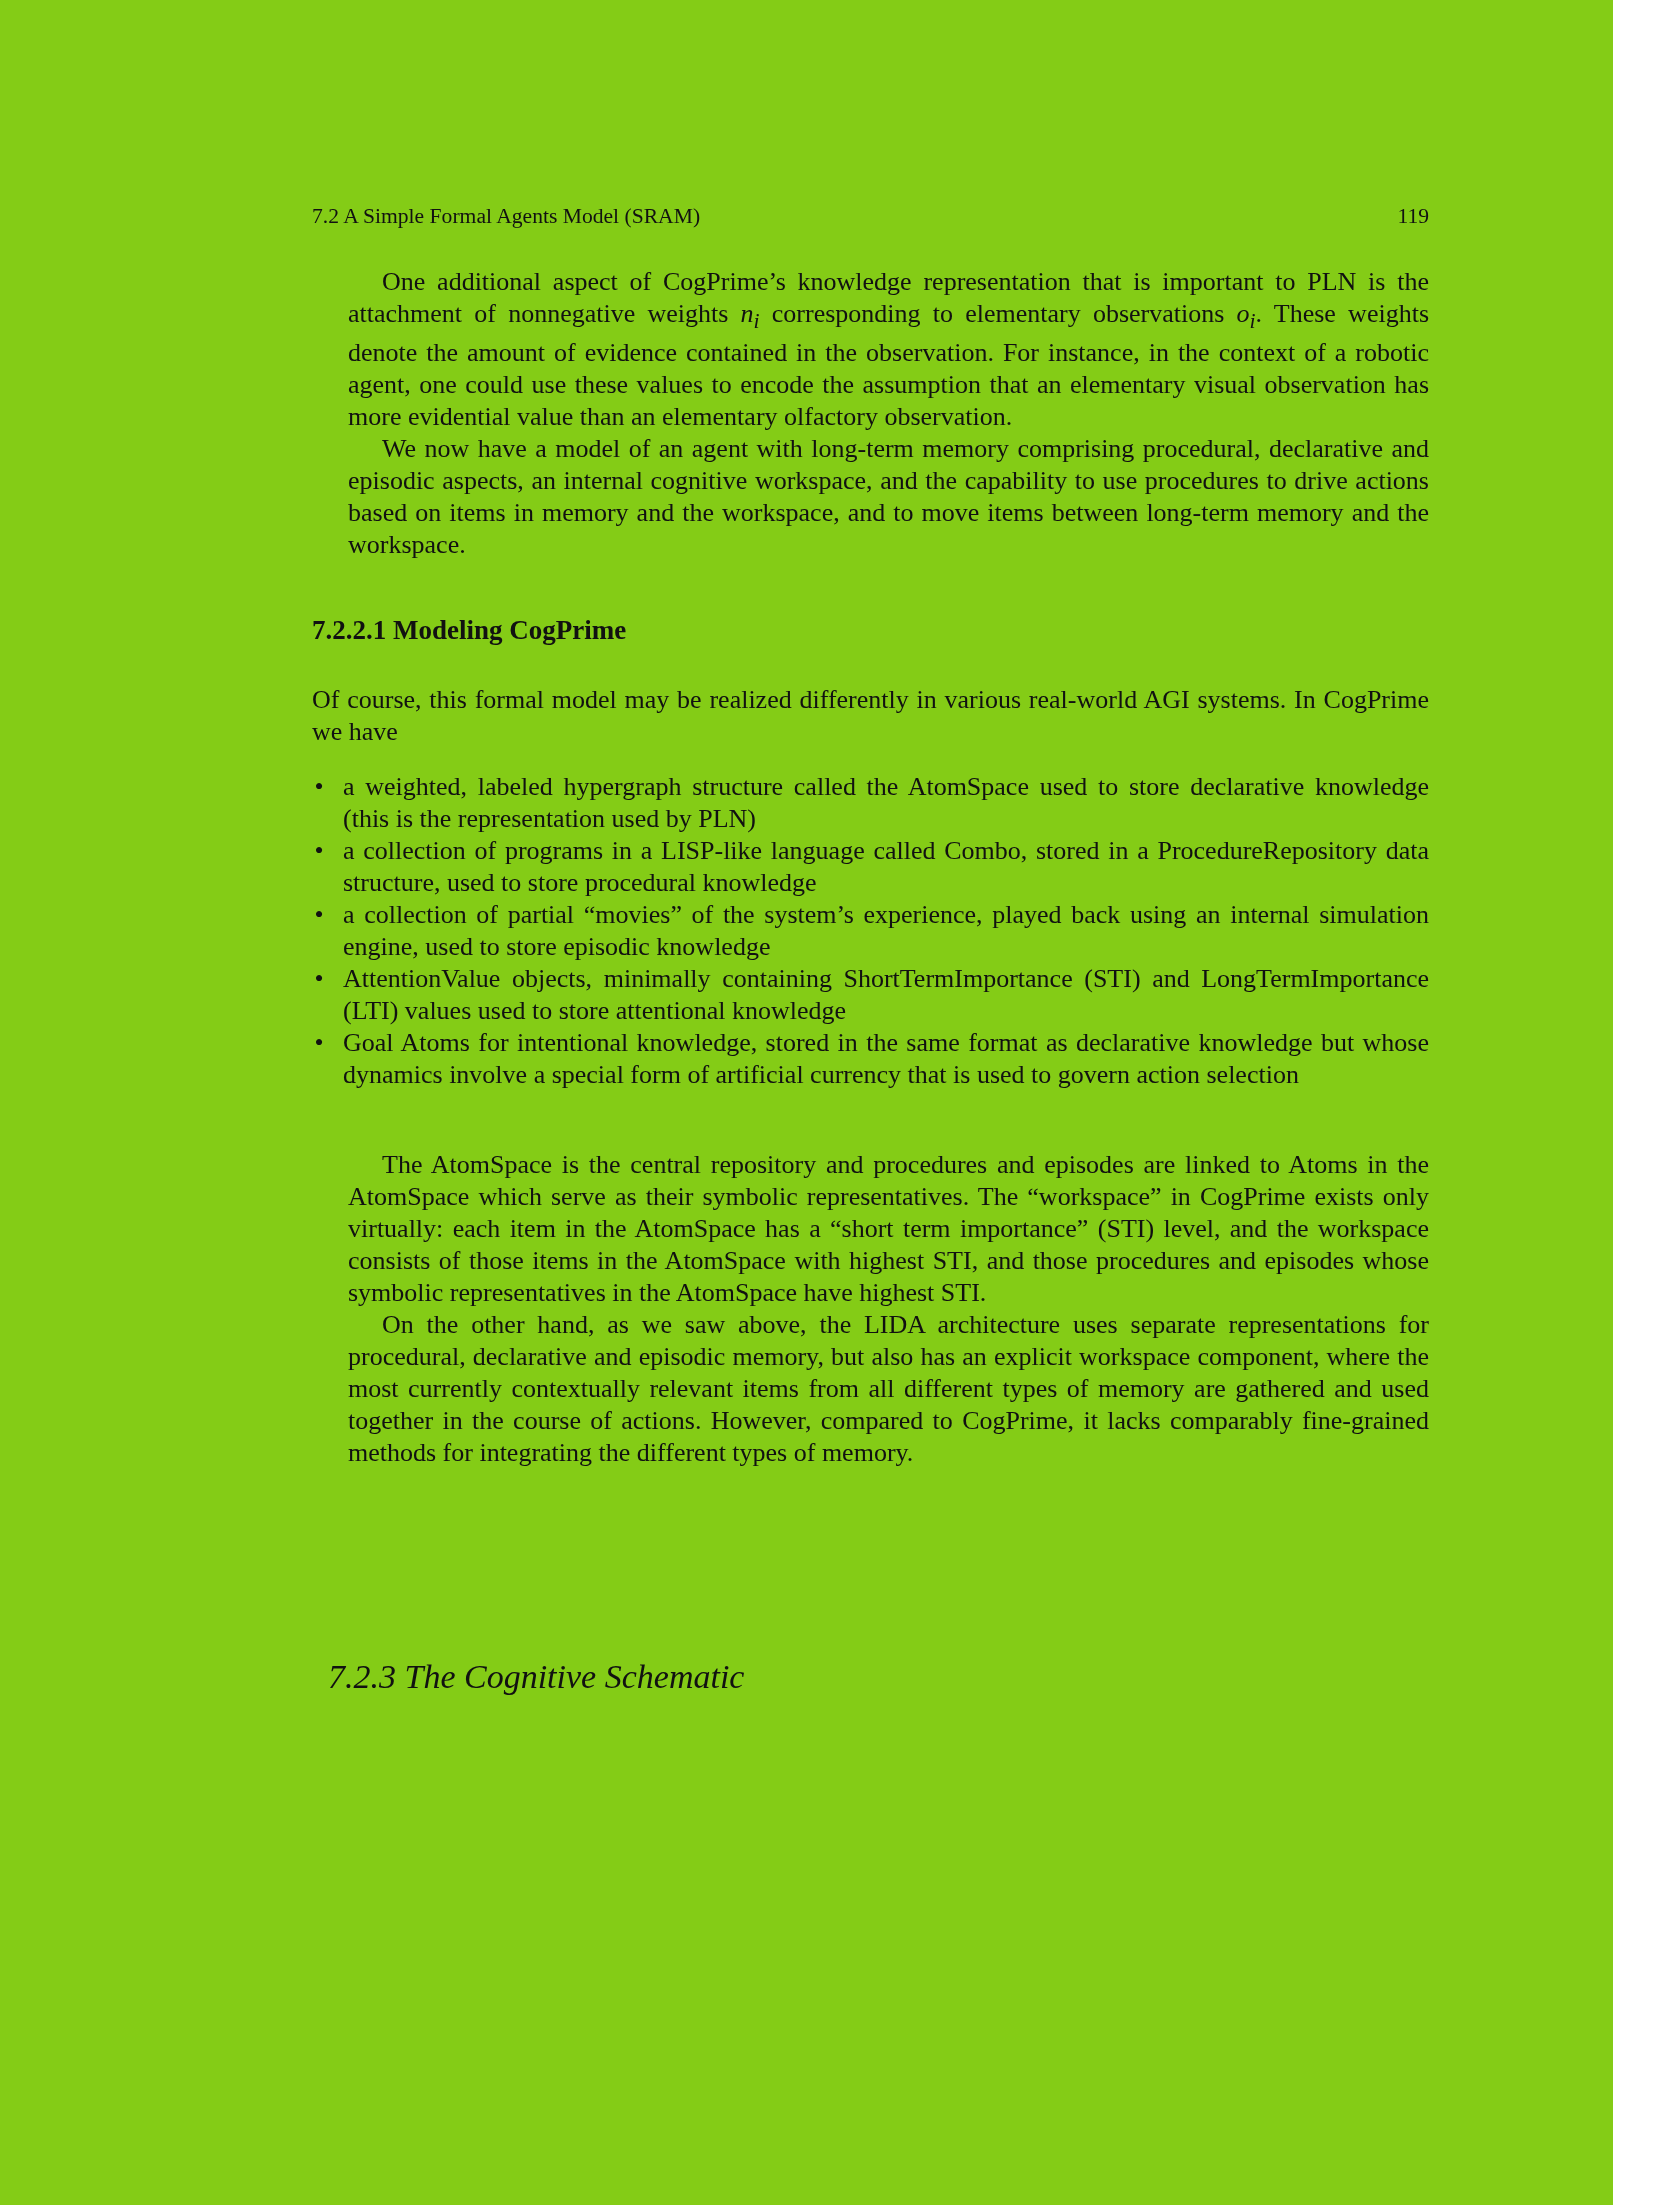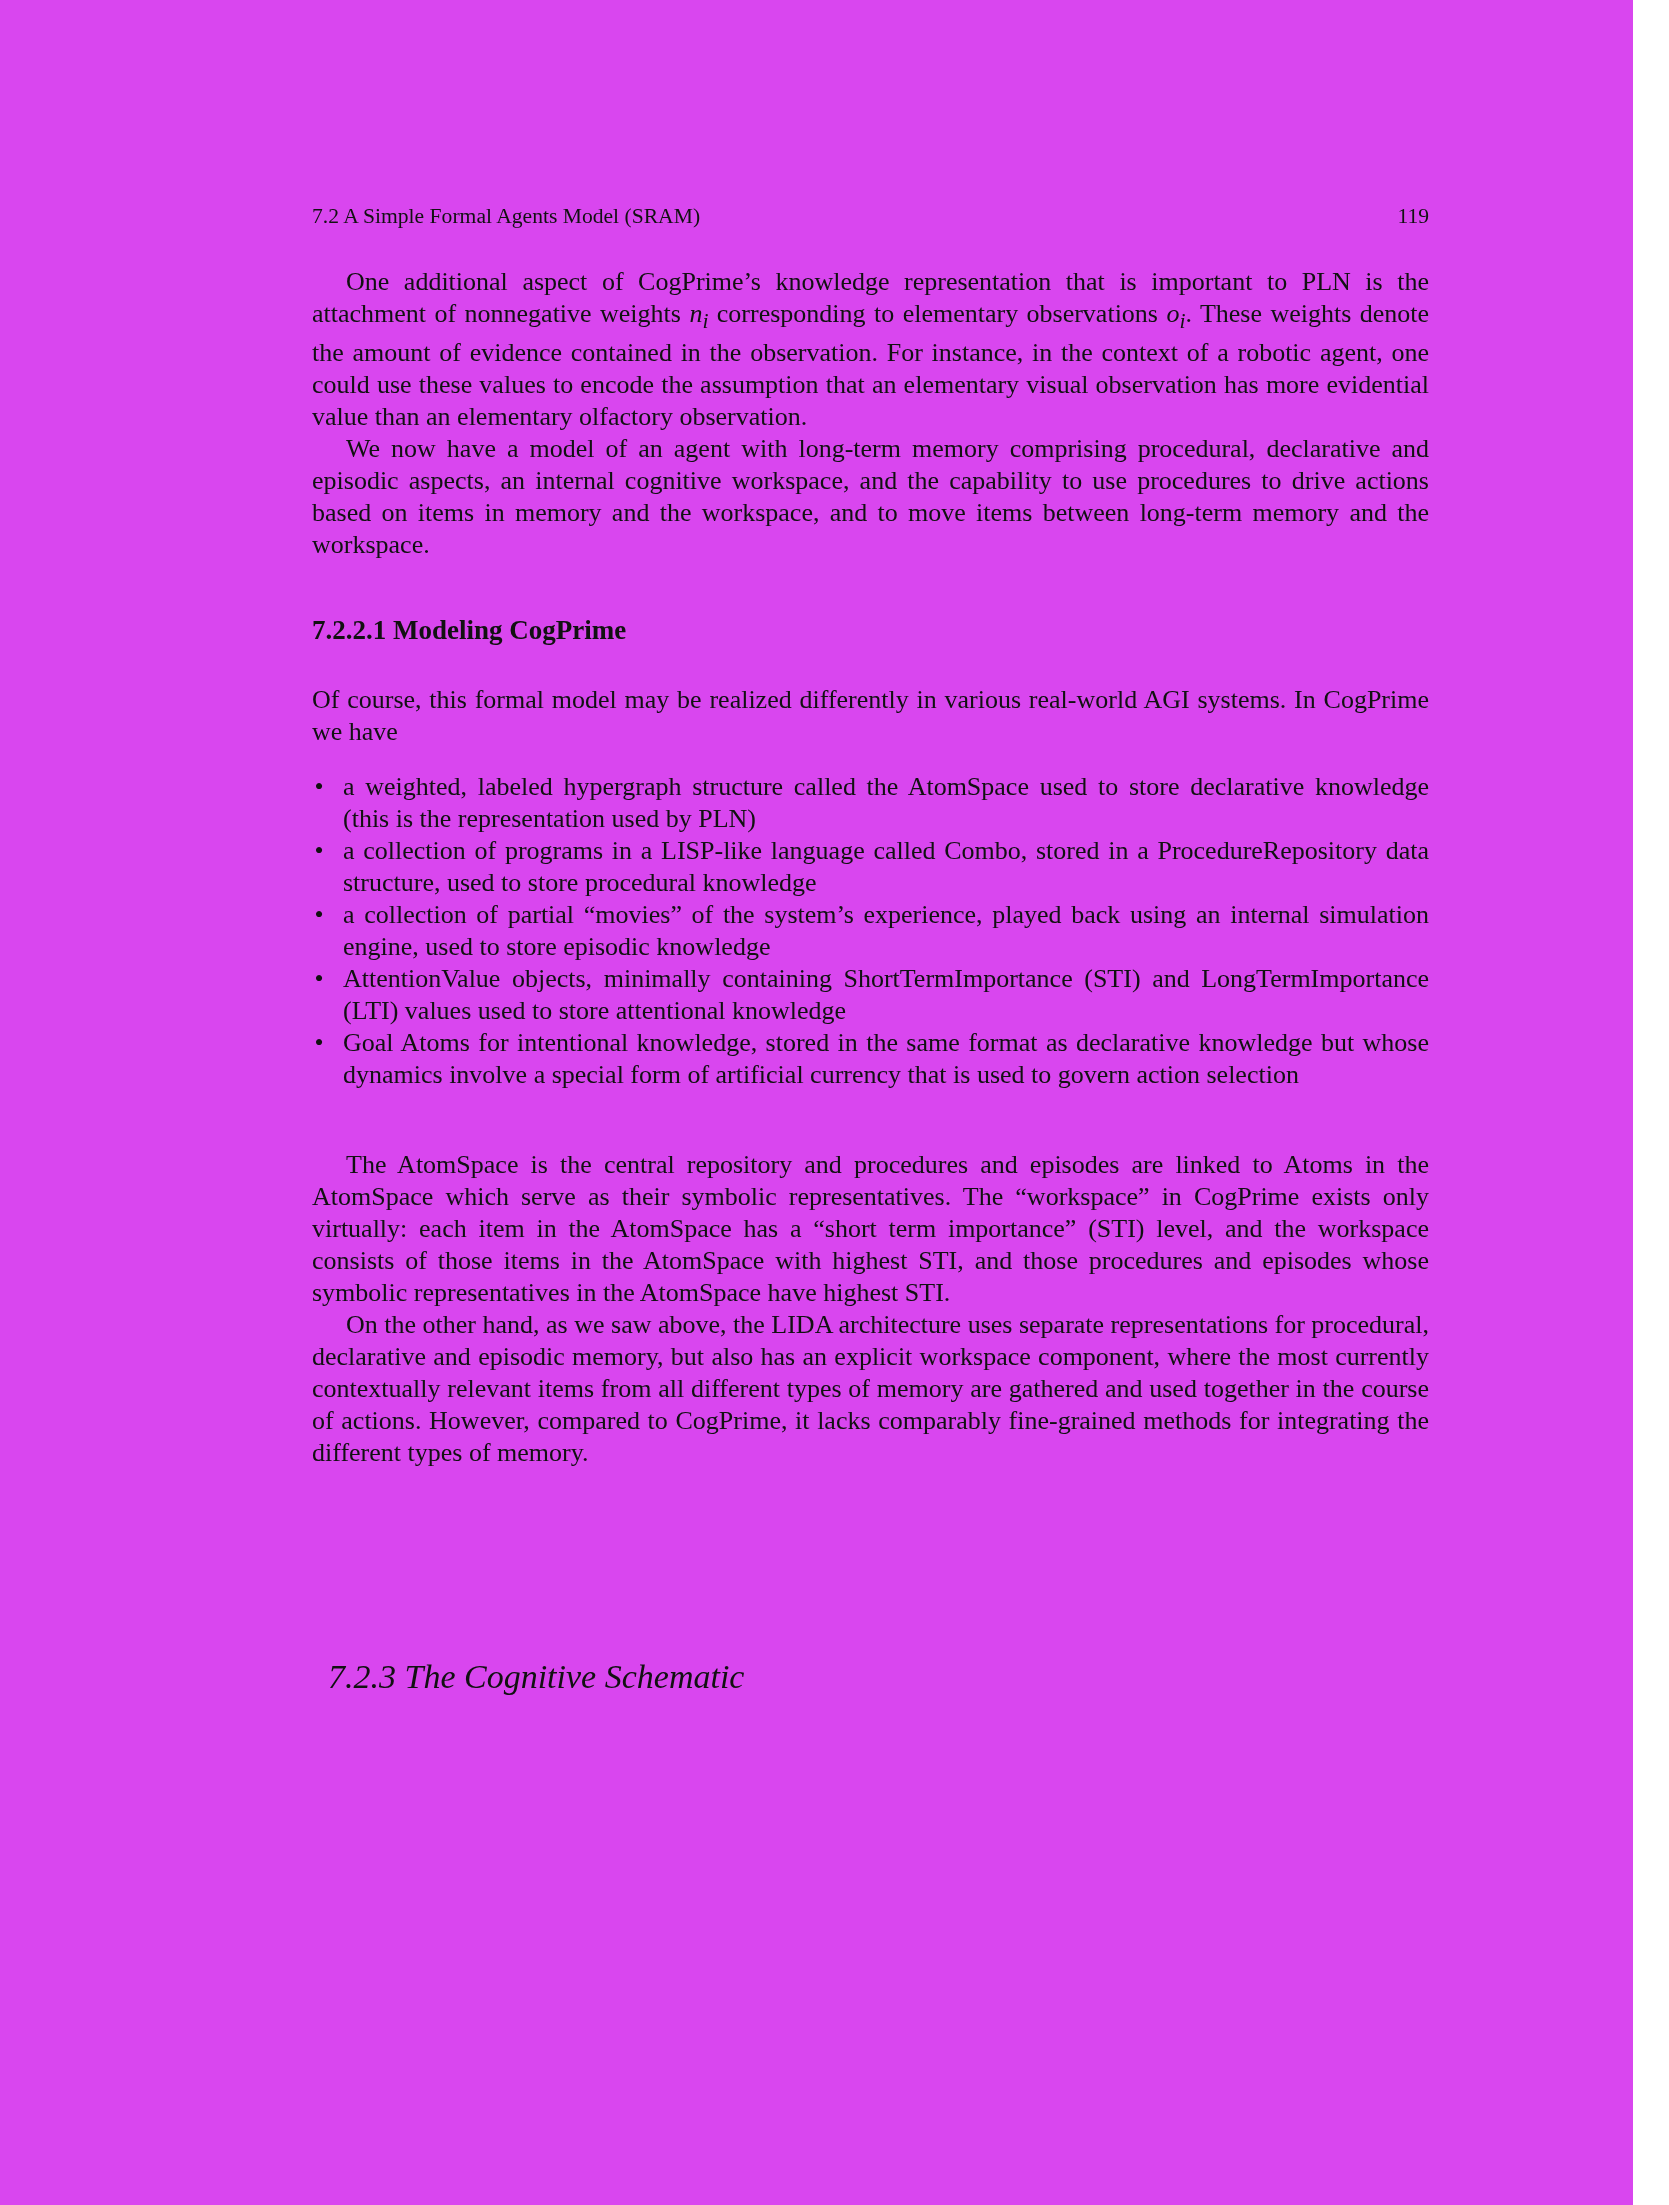--- a/index.html
+++ b/index.html
@@ -1,21 +1,21 @@
 <!DOCTYPE html>
 <html style="font-size:10.5px"><head>
 <meta charset="utf-8">
 <style>
   html, body { margin: 0; padding: 0; background: #ffffff; }
   body { width: 1669px; height: 2205px; position: relative; overflow: hidden; }
-  .page { position: absolute; left: 0; top: 0; width: 1613px; height: 2205px; background: #d946ef; color: #111; padding-left: 20px; }
+  .page { position: absolute; left: 0; top: 0; width: 1613px; height: 2205px; background: #84cc16; color: #111; }
   .text-block { position: absolute; left: 312px; width: 1117px; font-family: "DejaVu Serif", "Liberation Serif", serif; color: #111; }
   .running-head { position: absolute; left: 312px; top: 204px; width: 1117px; font-family: "Liberation Serif", "DejaVu Serif", serif; font-size: 21.6px; display: flex; justify-content: space-between; }
   p { margin: 0; font-family: "Liberation Serif", "DejaVu Serif", serif; font-size: 26px; line-height: 32px; text-align: justify; }
-  p.indent { text-indent: 34px; }
+  p.indent { text-indent: 34px; margin-left: 36px; }
   .para1 { top: 266px; }
   h3.sub { position: absolute; left: 312px; top: 615px; margin: 0; font-family: "Liberation Serif", "DejaVu Serif", serif; font-weight: bold; font-size: 27px; text-align: right; }
   .para2 { top: 684px; }
   ul.bullets { position: absolute; left: 312px; width: 1117px; top: 771px; margin: 0; padding: 0; list-style: none; font-family: "Liberation Serif", "DejaVu Serif", serif; font-size: 26px; line-height: 32px; }
   ul.bullets li { position: relative; padding-left: 31px; text-align: justify; }
   ul.bullets li .bullet { position: absolute; left: 2.6px; top: 0; }
   .para3 { top: 1149px; }
   h2.sect { position: absolute; left: 312px; top: 1642px; margin: 16px; font-family: "Liberation Serif", "DejaVu Serif", serif; font-style: italic; font-weight: normal; font-size: 34px; }
   .para4 { top: 1720px; }
   .bates { position: absolute; right: 11.8px; top: 2161px; font-family: "Liberation Sans", "DejaVu Sans", sans-serif; font-size: 33px; color: #000; letter-spacing: 0.3px; }

